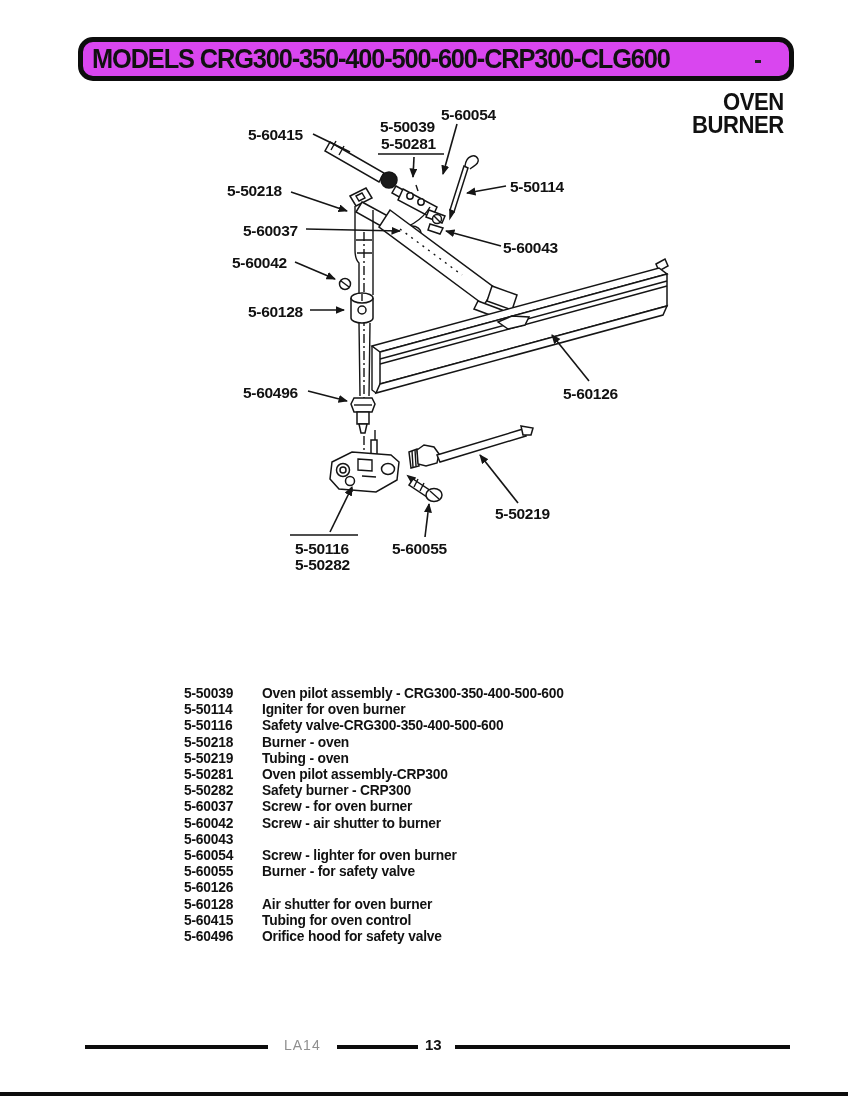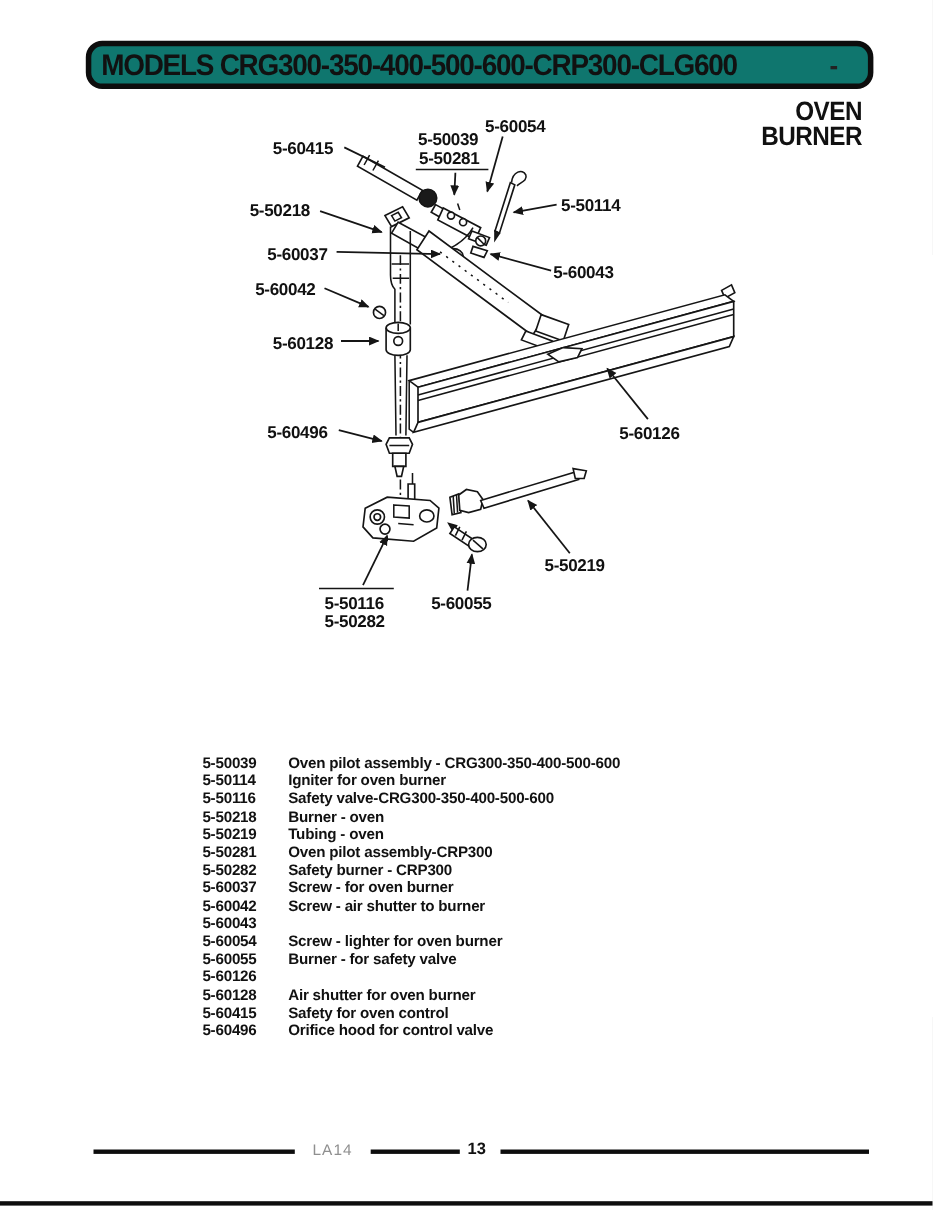--- a/index.html
+++ b/index.html
@@ -5,21 +5,21 @@
   html,body{margin:0;padding:0;background:#e8e8e8;}
   .page{
     position:relative;width:848px;height:1100px;background:#ffffff;
     overflow:hidden;font-family:"Liberation Sans",sans-serif;color:#111;
     margin:0 auto;
   }
   
   .models-banner{
     position:absolute;left:78px;top:37px;width:697px;height:34px;
     border:5px solid #0d0d0d;border-radius:15px;
-    display:flex;align-items:center;padding-left:9px;background:#0f766e;
+    display:flex;align-items:center;padding-left:9px;background:#d946ef;
   }
   .models-banner .banner-word{
     font-size:27px;font-weight:bold;letter-spacing:-1.2px;white-space:nowrap;
     transform:scaleX(.94);transform-origin:left center;
   }
   .section-title{
     position:absolute;right:64px;top:90px;text-align:right;
     font-size:24px;font-weight:bold;line-height:23px;letter-spacing:-.5px;
     transform:scaleX(.92);transform-origin:right center;
   }
@@ -310,26 +310,26 @@
         <span class="part-number">5-60126</span>
       </div>
 
       <div class="parts-row">
         <span class="part-number">5-60128</span>
         <span class="part-desc">Air shutter for oven burner</span>
       </div>
 
       <div class="parts-row">
         <span class="part-number">5-60415</span>
-        <span class="part-desc">Safety for oven control</span>
+        <span class="part-desc">Tubing for oven control</span>
       </div>
 
       <div class="parts-row">
         <span class="part-number">5-60496</span>
-        <span class="part-desc">Orifice hood for control valve</span>
+        <span class="part-desc">Orifice hood for safety valve</span>
       </div>
     </div>
 
   <div class="footer-rule" style="left:85px;width:183px;"></div>
   <span class="footer-code">LA14</span>
   <div class="footer-rule" style="left:337px;width:81px;"></div>
   <span class="footer-page">13</span>
   <div class="footer-rule" style="left:455px;width:335px;"></div>
   <div class="bottom-strip"></div>
 

